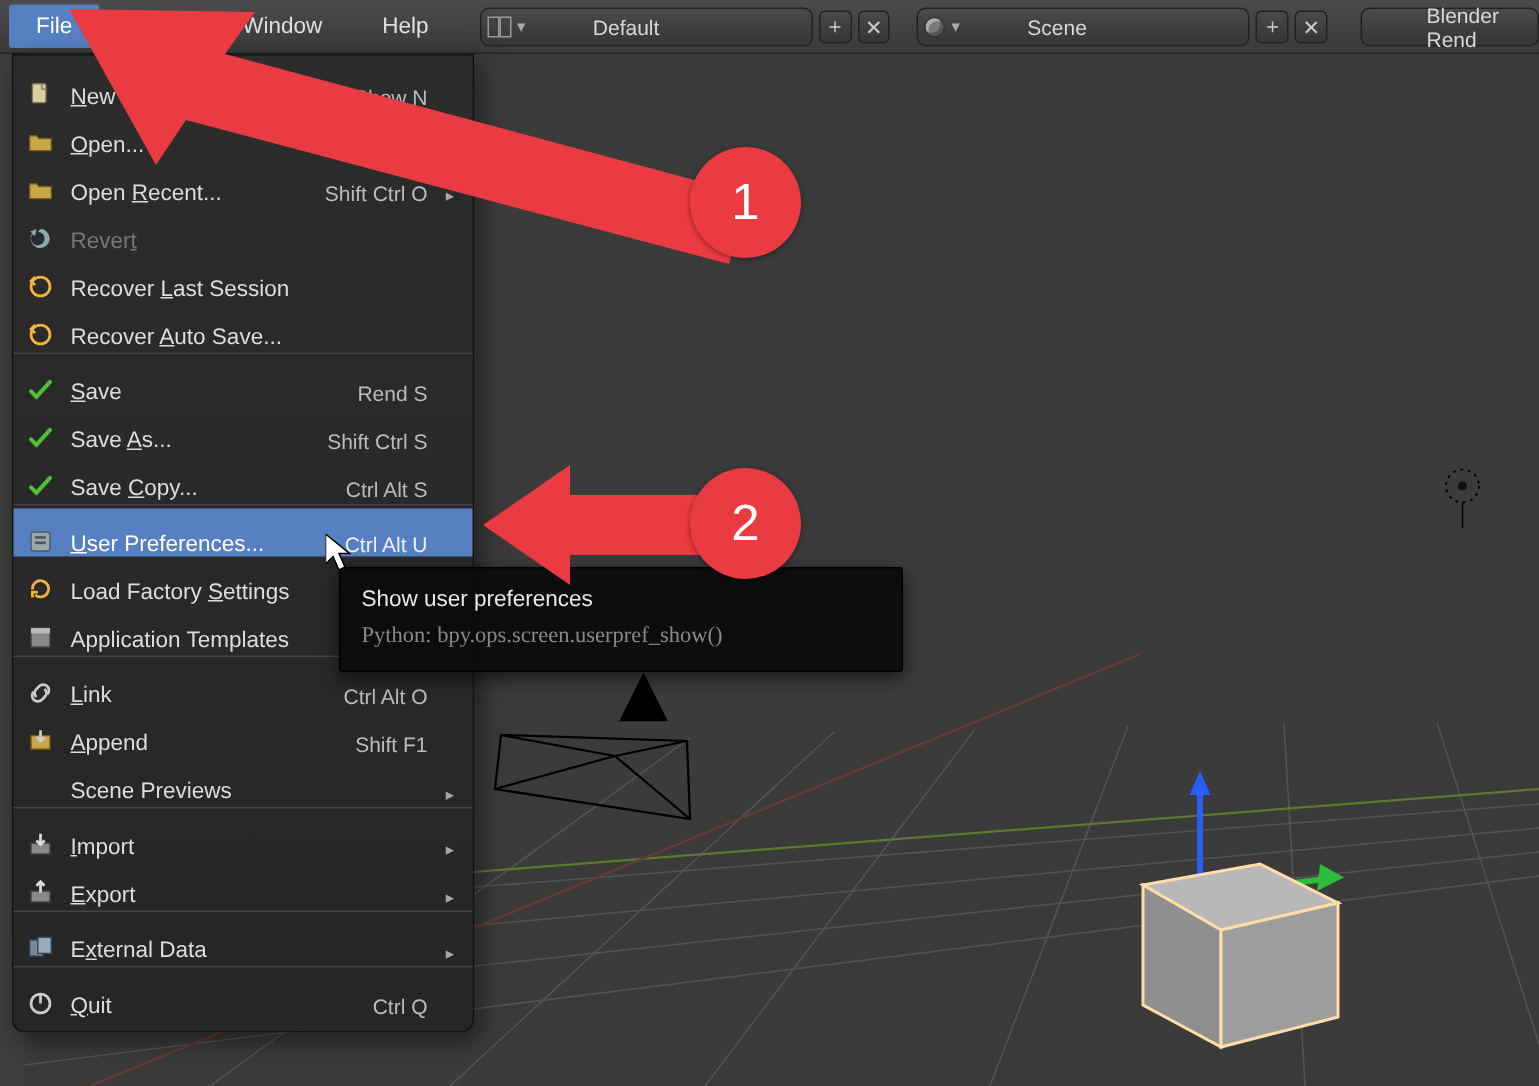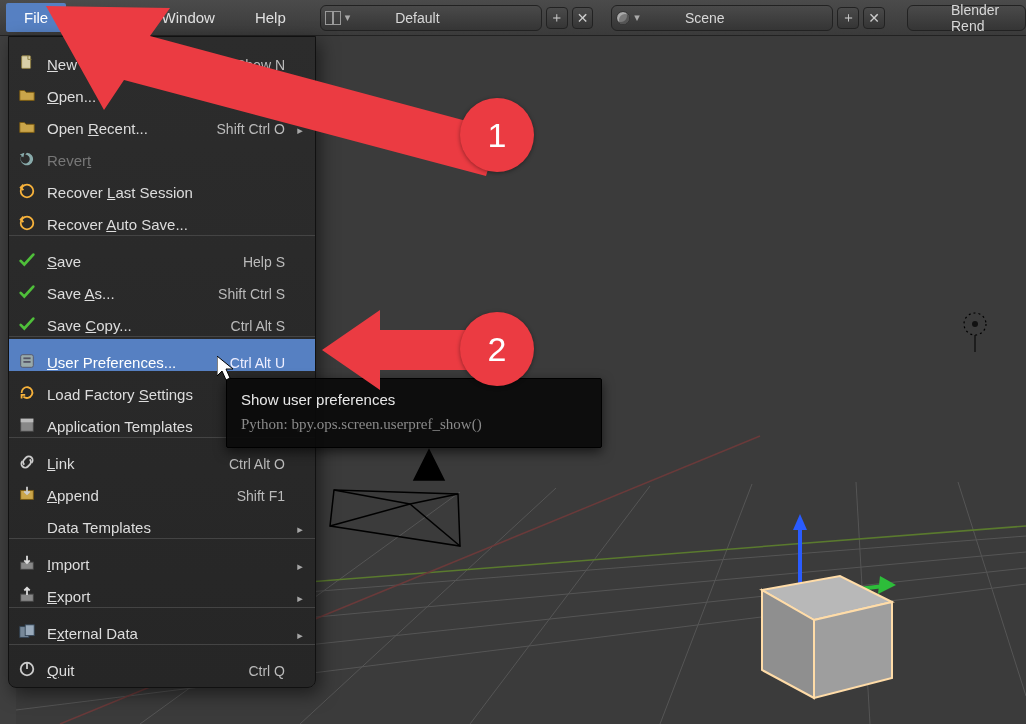--- a/index.html
+++ b/index.html
@@ -259,21 +259,21 @@
       <span class="dd-sub"></span>
     </div>
     <div class="dd-sep"></div>
     <div class="dd-row">
       <span class="dd-icon">
         <svg viewBox="0 0 20 20">
           <path d="M3 11l4 4 10-11" fill="none" stroke="#4fbf3a" stroke-width="3" stroke-linecap="round"></path>
         </svg>
       </span>
       <span class="dd-label"><span class="ul">S</span>ave</span>
-      <span class="dd-shortcut">Help S</span>
+      <span class="dd-shortcut">Rend S</span>
       <span class="dd-sub"></span>
     </div>
     <div class="dd-row">
       <span class="dd-icon">
         <svg viewBox="0 0 20 20">
           <path d="M3 11l4 4 10-11" fill="none" stroke="#4fbf3a" stroke-width="3" stroke-linecap="round"></path>
         </svg>
       </span>
       <span class="dd-label">Save <span class="ul">A</span>s...</span>
       <span class="dd-shortcut">Shift Ctrl S</span>
@@ -342,21 +342,21 @@
           <rect x="3" y="6" width="14" height="10" fill="#caa54a" stroke="#7a5a10"></rect>
           <path d="M10 2v8m-3-3l3 3 3-3" fill="none" stroke="#ccc" stroke-width="2"></path>
         </svg>
       </span>
       <span class="dd-label"><span class="ul">A</span>ppend</span>
       <span class="dd-shortcut">Shift F1</span>
       <span class="dd-sub"></span>
     </div>
     <div class="dd-row">
       <span class="dd-icon"></span>
-      <span class="dd-label">Data Templates</span>
+      <span class="dd-label">Scene Previews</span>
       <span class="dd-shortcut"></span>
       <span class="dd-sub">▸</span>
     </div>
     <div class="dd-sep"></div>
     <div class="dd-row">
       <span class="dd-icon">
         <svg viewBox="0 0 20 20">
           <rect x="3" y="9" width="14" height="8" fill="#888" stroke="#444"></rect>
           <path d="M10 2v8m-3-3l3 3 3-3" fill="none" stroke="#ddd" stroke-width="2"></path>
         </svg>

